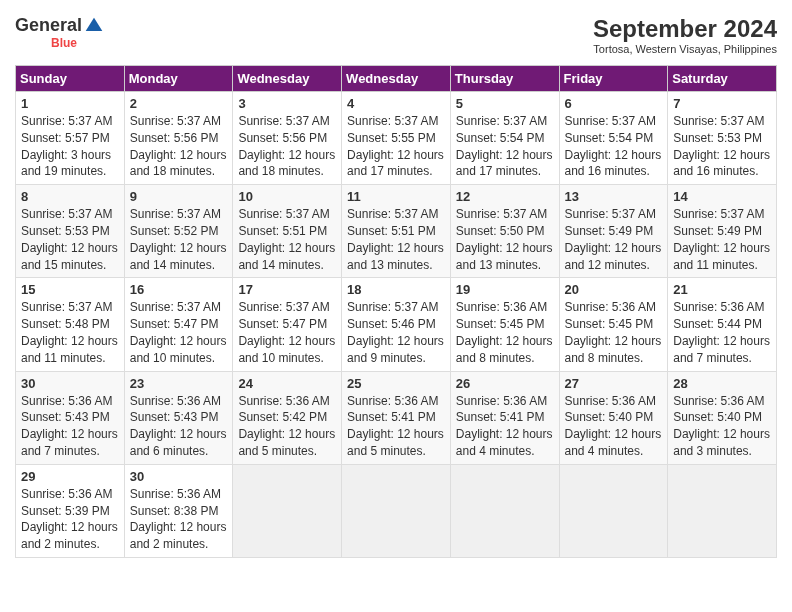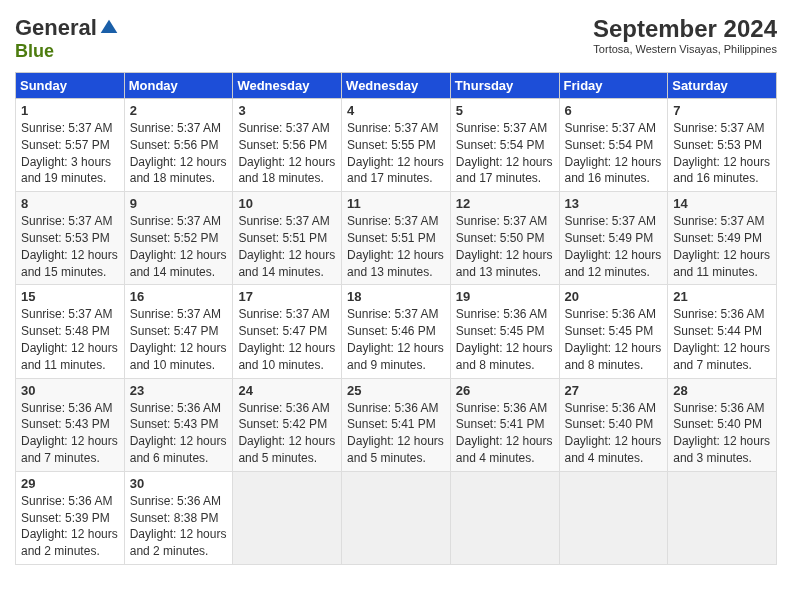--- a/index.html
+++ b/index.html
@@ -20,28 +20,29 @@
       display: flex;
       flex-direction: column;
       align-items: flex-start;
     }
     .logo-text {
       display: flex;
       align-items: center;
       gap: 2px;
     }
     .logo-general {
-      font-size: 22px;
+      font-size: 18px;
       font-weight: bold;
       color: #333;
     }
     .logo-blue {
-      font-size: 18px;
-      font-weight: bold;
-      color: #4d7c0f;
+      font-size: 12px;
+      font-weight: bold;
+      color: #ef4444;
+      margin-left: 36px;
     }
     .logo-icon {
       width: 20px;
       height: 20px;
     }
     .title-area {
       text-align: right;
     }
     .month-title {
       font-size: 24px;
@@ -50,21 +51,21 @@
     }
     .location-title {
       font-size: 11px;
       color: #333;
     }
     .calendar {
       width: 100%;
       border-collapse: collapse;
     }
     .calendar th {
-      background-color: #1d4ed8;
+      background-color: #701a75;
       color: white;
       padding: 5px 4px;
       text-align: left;
       font-size: 13px;
       font-weight: bold;
       border: 1px solid #ccc;
     }
     .calendar td {
       vertical-align: top;
       padding: 4px 5px;

